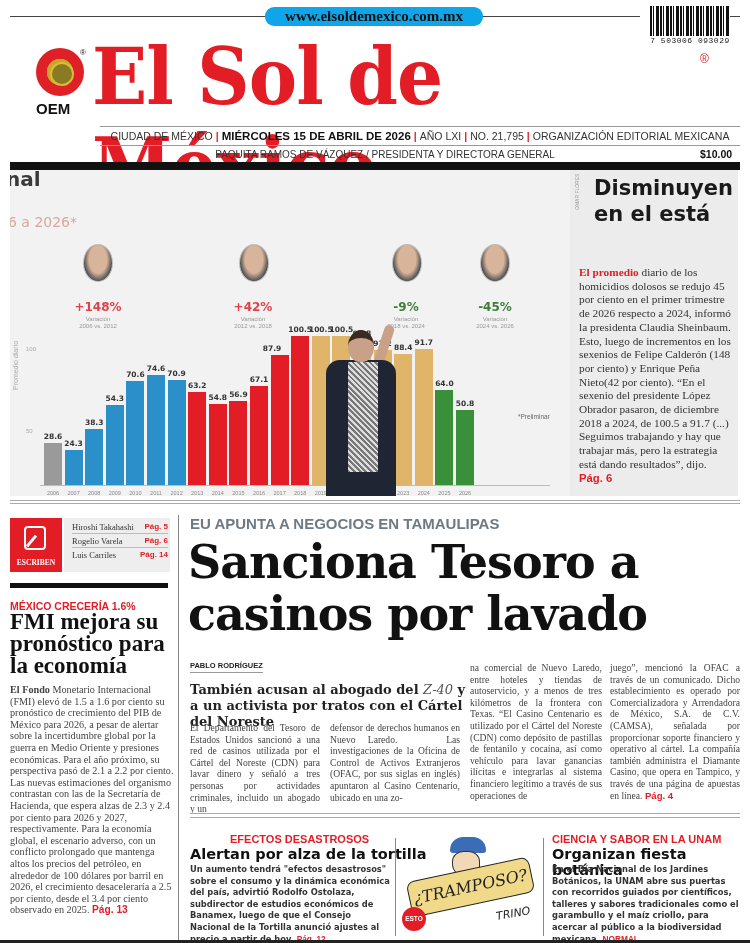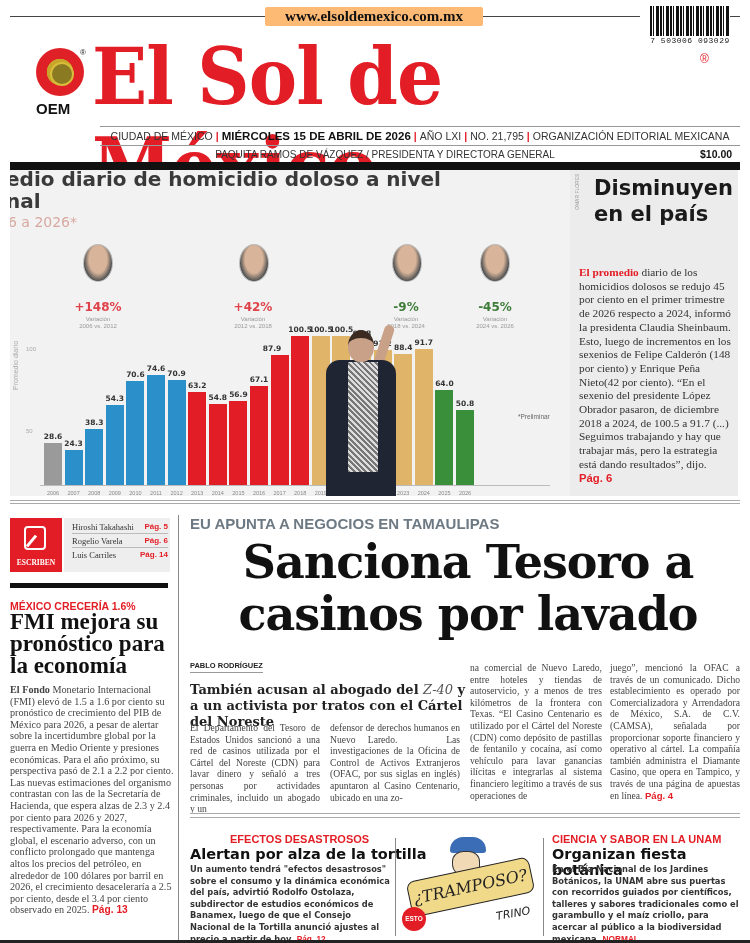--- a/index.html
+++ b/index.html
@@ -2,21 +2,21 @@
 <html><head>
 <meta charset="utf-8">
 <style>
   * { box-sizing: border-box; margin: 0; padding: 0; }
   body { width: 750px; height: 943px; background: #fff; font-family: "Liberation Serif", serif; color: #1a1a1a; position: relative; overflow: hidden; }
   .abs { position: absolute; }
 
   
   .top-rule { position: absolute; top: 16px; left: 10px; width: 630px; height: 1px; background: #444; }
   .top-rule-r { position: absolute; top: 16px; left: 728px; width: 12px; height: 1px; background: #444; }
-  .url-box { position: absolute; top: 7px; left: 265px; width: 218px; height: 19px; background: #fdba74; border-radius: 2px; font-family: "Liberation Serif", serif; font-weight: bold; font-size: 15px; text-align: center; line-height: 19px; color: #111; }
+  .url-box { position: absolute; top: 7px; left: 265px; width: 218px; height: 19px; background: #0ea5e9; border-radius: 9px; font-family: "Liberation Serif", serif; font-weight: bold; font-size: 15px; text-align: center; line-height: 19px; color: #111; }
   .barcode { position: absolute; top: 6px; left: 650px; width: 80px; height: 30px; background: repeating-linear-gradient(90deg, #111 0 2px, #fff 2px 3px, #111 3px 4px, #fff 4px 6px, #111 6px 9px, #fff 9px 10px); }
   .barcode-num { position: absolute; top: 36px; left: 650px; width: 80px; font-family: "Liberation Mono", monospace; font-size: 8px; text-align: center; letter-spacing: 0.5px; color: #222; }
   .logo-sun { position: absolute; top: 48px; left: 36px; width: 48px; height: 48px; border-radius: 50%; background: radial-gradient(circle, #c8a62a 0 38%, #e02027 40% 100%); }
   .logo-sun::after { content: ""; position: absolute; left: 14px; top: 14px; width: 20px; height: 20px; border-radius: 50%; background: #8a7a22; border: 2px solid #d8bd3a; }
   .logo-r { position: absolute; top: 48px; left: 80px; font-size: 8px; font-family: "Liberation Sans", sans-serif; }
   .oem { position: absolute; top: 100px; left: 36px; font-family: "Liberation Sans", sans-serif; font-weight: bold; font-size: 15px; letter-spacing: 0px; color: #111; }
   .title { position: absolute; top: 32px; left: 92px; font-family: "DejaVu Serif", serif; font-weight: bold; font-size: 78px; line-height: 90px; color: #e31d25; letter-spacing: -1px; transform: scaleX(0.93); transform-origin: left; }
   .title-r { position: absolute; top: 52px; left: 700px; font-size: 12px; color: #e31d25; font-family: "Liberation Sans", sans-serif; }
 
   .rule1 { position: absolute; top: 126px; left: 100px; width: 640px; height: 1px; background: #999; }
@@ -67,21 +67,21 @@
   .writer .pag { position: absolute; right: 0; font-size: 8px; }
   .thick-bar { position: absolute; top: 583px; left: 10px; width: 158px; height: 5px; background: #111; }
   .kicker { font-family: "Liberation Sans", sans-serif; font-weight: bold; color: #e31d25; }
   .fmi-kicker { position: absolute; top: 600px; left: 10px; font-size: 10.5px; }
   .fmi-h { position: absolute; top: 611px; left: 10px; width: 165px; font-family: "Liberation Serif", serif; font-weight: bold; font-size: 23px; line-height: 22px; color: #111; }
   .fmi-body { position: absolute; top: 684px; left: 10px; width: 164px; font-size: 10.2px; line-height: 11.6px; color: #444; }
   .vline { position: absolute; width: 1px; background: #888; }
 
   
   .main-kicker { position: absolute; top: 515px; left: 190px; font-family: "Liberation Sans", sans-serif; font-weight: bold; font-size: 15px; color: #6d7a84; }
-  .main-h { position: absolute; top: 536px; left: 188px; width: 560px; font-family: "DejaVu Serif", serif; font-weight: bold; font-size: 46px; line-height: 52px; color: #111; letter-spacing: -1px; text-align: center; }
+  .main-h { position: absolute; top: 536px; left: 188px; width: 560px; font-family: "DejaVu Serif", serif; font-weight: bold; font-size: 46px; line-height: 52px; color: #111; letter-spacing: -1px; }
   .byline { position: absolute; top: 661px; left: 190px; font-family: "Liberation Sans", sans-serif; font-weight: bold; font-size: 7.5px; color: #222; border-bottom: 1px solid #999; padding-bottom: 2px; }
   .deck { position: absolute; top: 682px; left: 190px; width: 280px; font-family: "DejaVu Serif", serif; font-weight: bold; font-size: 13px; line-height: 16px; color: #222; }
   .deck i { color: #555; font-weight: normal; }
   .col { position: absolute; font-size: 9.6px; line-height: 11.6px; color: #444; text-align: justify; }
 
   
   .b-kicker { font-size: 11px; }
   .b-h { font-family: "DejaVu Sans", sans-serif; font-weight: bold; font-size: 14.5px; color: #111; line-height: 16px; }
   .b-body { font-family: "DejaVu Sans", sans-serif; font-weight: bold; font-size: 8.3px; line-height: 11.6px; color: #333; }
   .cartoon { position: absolute; top: 835px; left: 400px; width: 140px; height: 100px; }
@@ -111,21 +111,20 @@
 <div class="dateline">
   <span>CIUDAD DE MÉXICO</span><span class="sep">|</span><b>MIÉRCOLES 15 DE ABRIL DE 2026</b><span class="sep">|</span><span>AÑO LXI</span><span class="sep">|</span><span>NO. 21,795</span><span class="sep">|</span><span>ORGANIZACIÓN EDITORIAL MEXICANA</span>
 </div>
 <div class="rule2"></div>
 <div class="director">PAQUITA RAMOS DE VÁZQUEZ / PRESIDENTA Y DIRECTORA GENERAL</div>
 <div class="price">$10.00</div>
 <div class="black-bar"></div>
 
 <div class="chart">
   <div class="chart-title">
-    <div>edio diario de homicidio doloso a nivel</div>
     <div>nal</div>
   </div>
   <div class="chart-sub">6 a 2026*</div>
 
   <div class="face" style="left:73px;top:74px;"></div>
   <div class="face" style="left:229px;top:74px;"></div>
   <div class="face" style="left:382px;top:74px;"></div>
   <div class="face" style="left:470px;top:74px;"></div>
 
   <div class="var-pct" style="left:58px;top:130px;color:#e0424a;">+148%</div>
@@ -226,21 +225,21 @@
     <div class="body"></div>
     <div class="vest"></div>
     <div class="head"></div>
   </div>
 </div>
 
 <div class="lead">
   <div class="credit">OMAR FLORES</div>
   <div class="lead-h">
     <div>Disminuyen</div>
-    <div>en el país</div>
+    <div>en el está</div>
   </div>
   <div class="lead-body"><span class="redb">El promedio</span><span> diario de los homicidios dolosos se redujo 45 por ciento en el primer trimestre de 2026 respecto a 2024, informó la presidenta Claudia Sheinbaum. Esto, luego de incrementos en los sexenios de Felipe Calderón (148 por ciento) y Enrique Peña Nieto(42 por ciento). “En el sexenio del presidente López Obrador pasaron, de diciembre 2018 a 2024, de 100.5 a 91.7 (...) Seguimos trabajando y hay que trabajar más, pero la estrategia está dando resultados”, dijo. </span><span class="pag">Pág. 6</span></div>
 </div>
 
 <div class="sep-rule" style="top:500px;left:10px;width:730px;"></div>
 <div class="sep-rule" style="top:503px;left:10px;width:730px;"></div>
 
 <div class="escriben-box">
   <div class="pen-icon"></div>
   <div class="escriben-lbl">ESCRIBEN</div>

